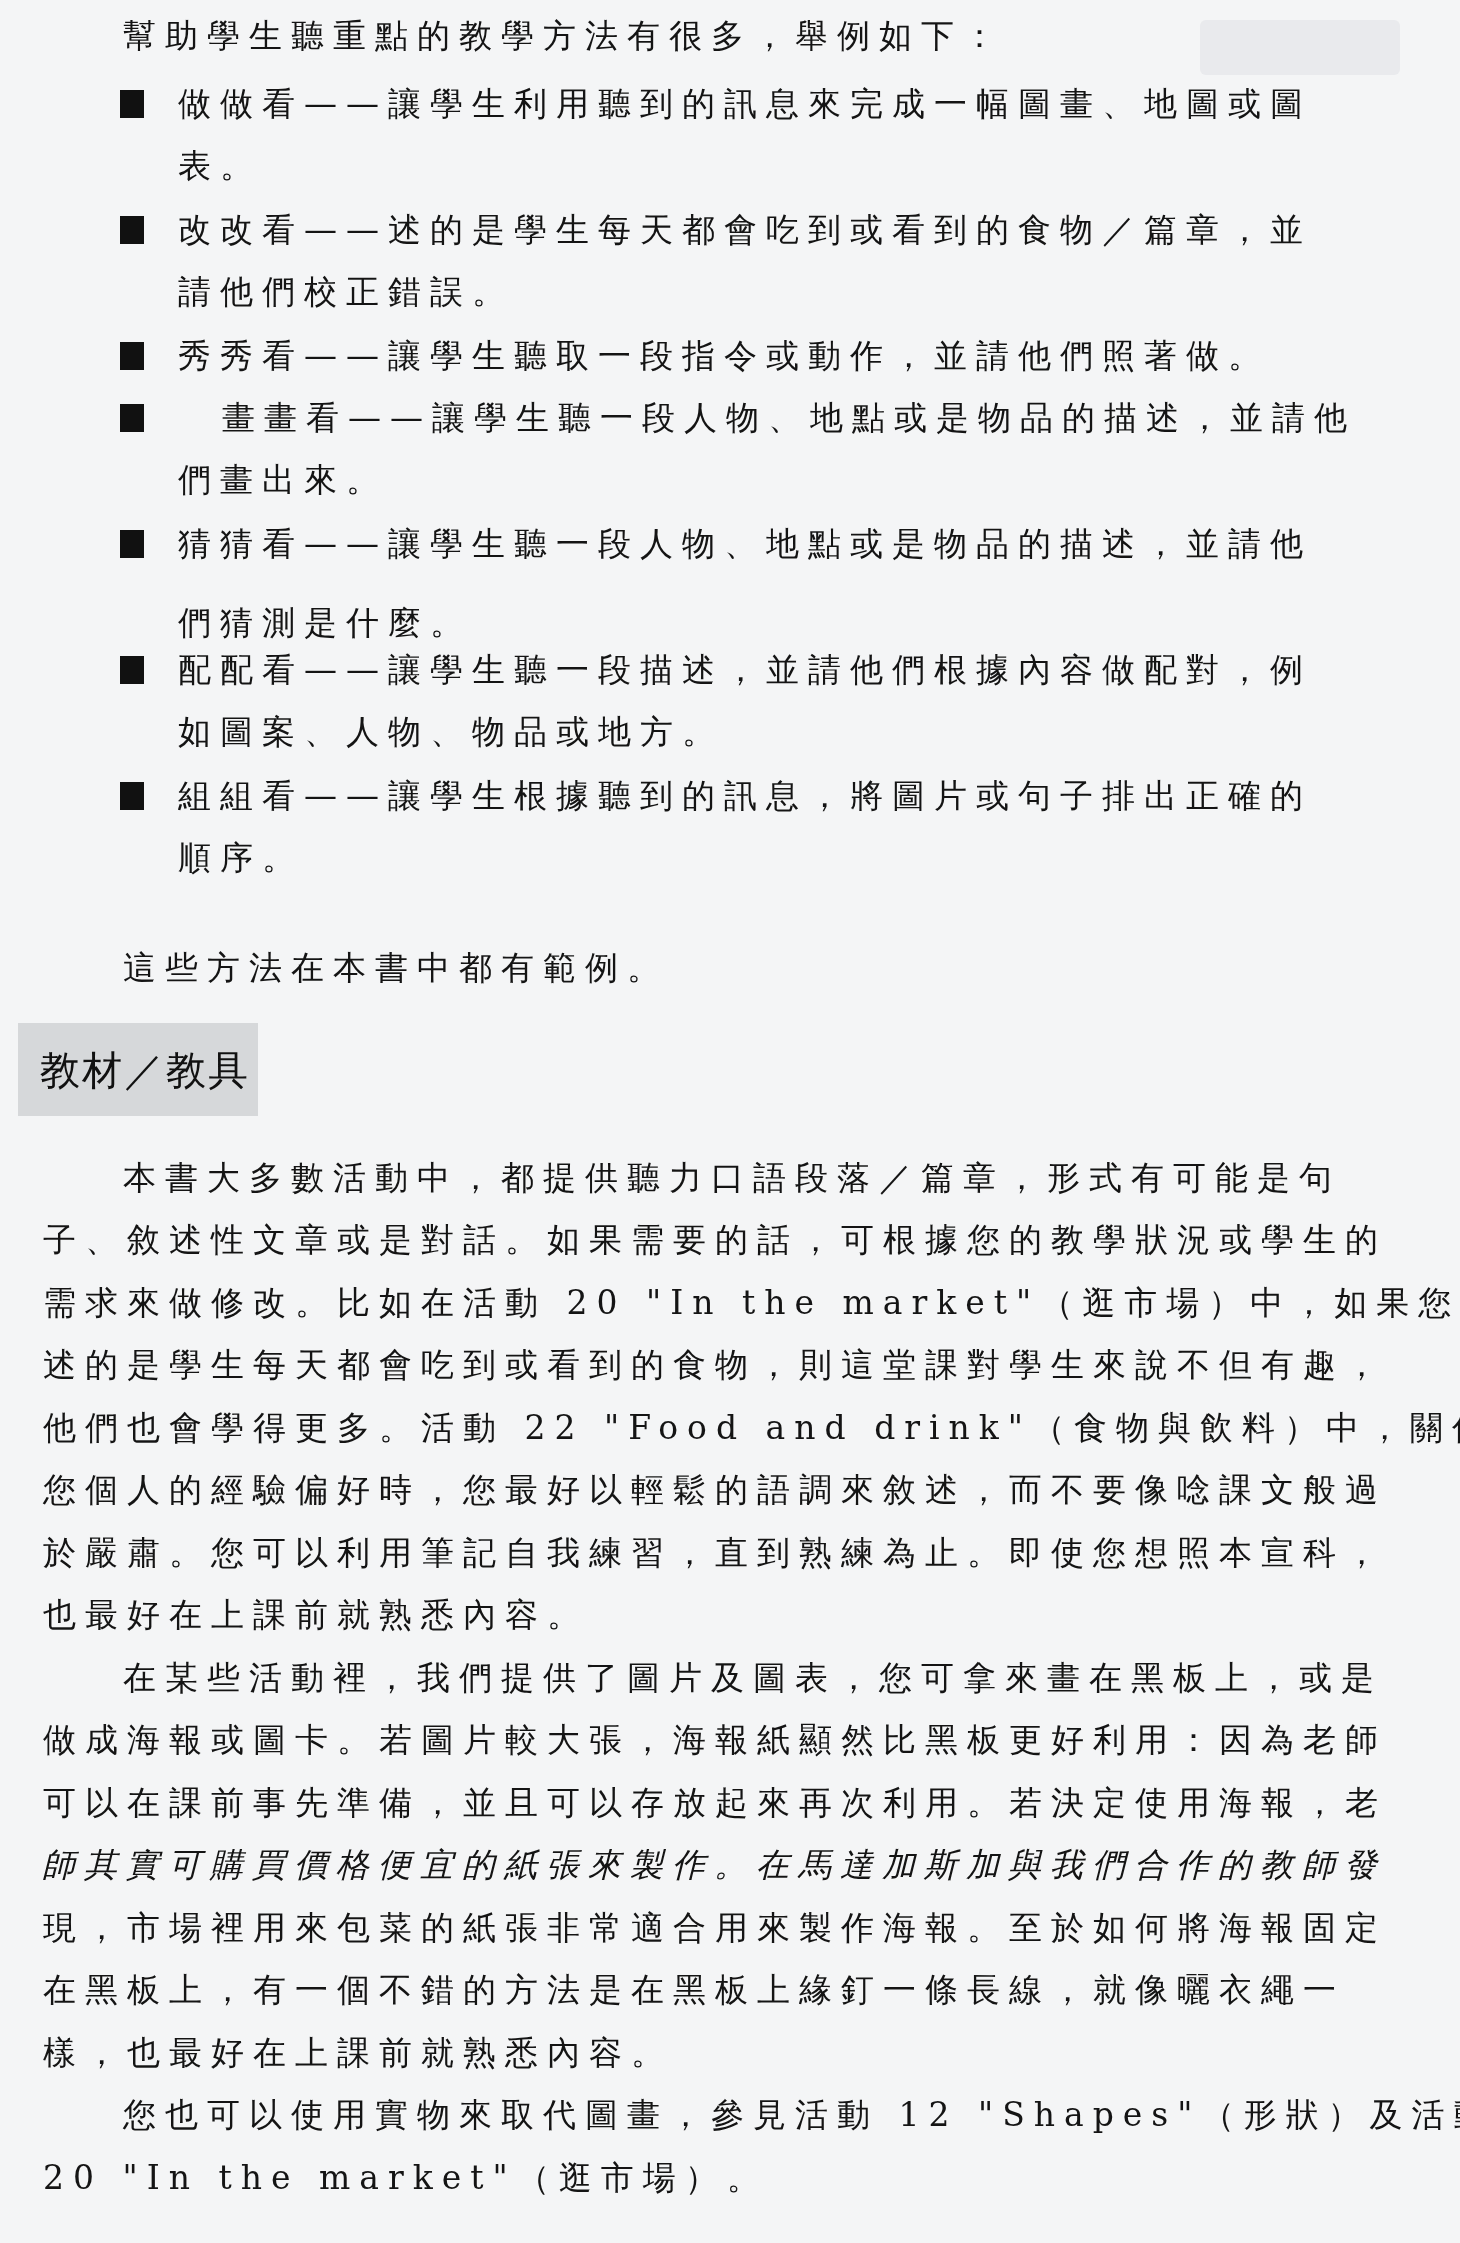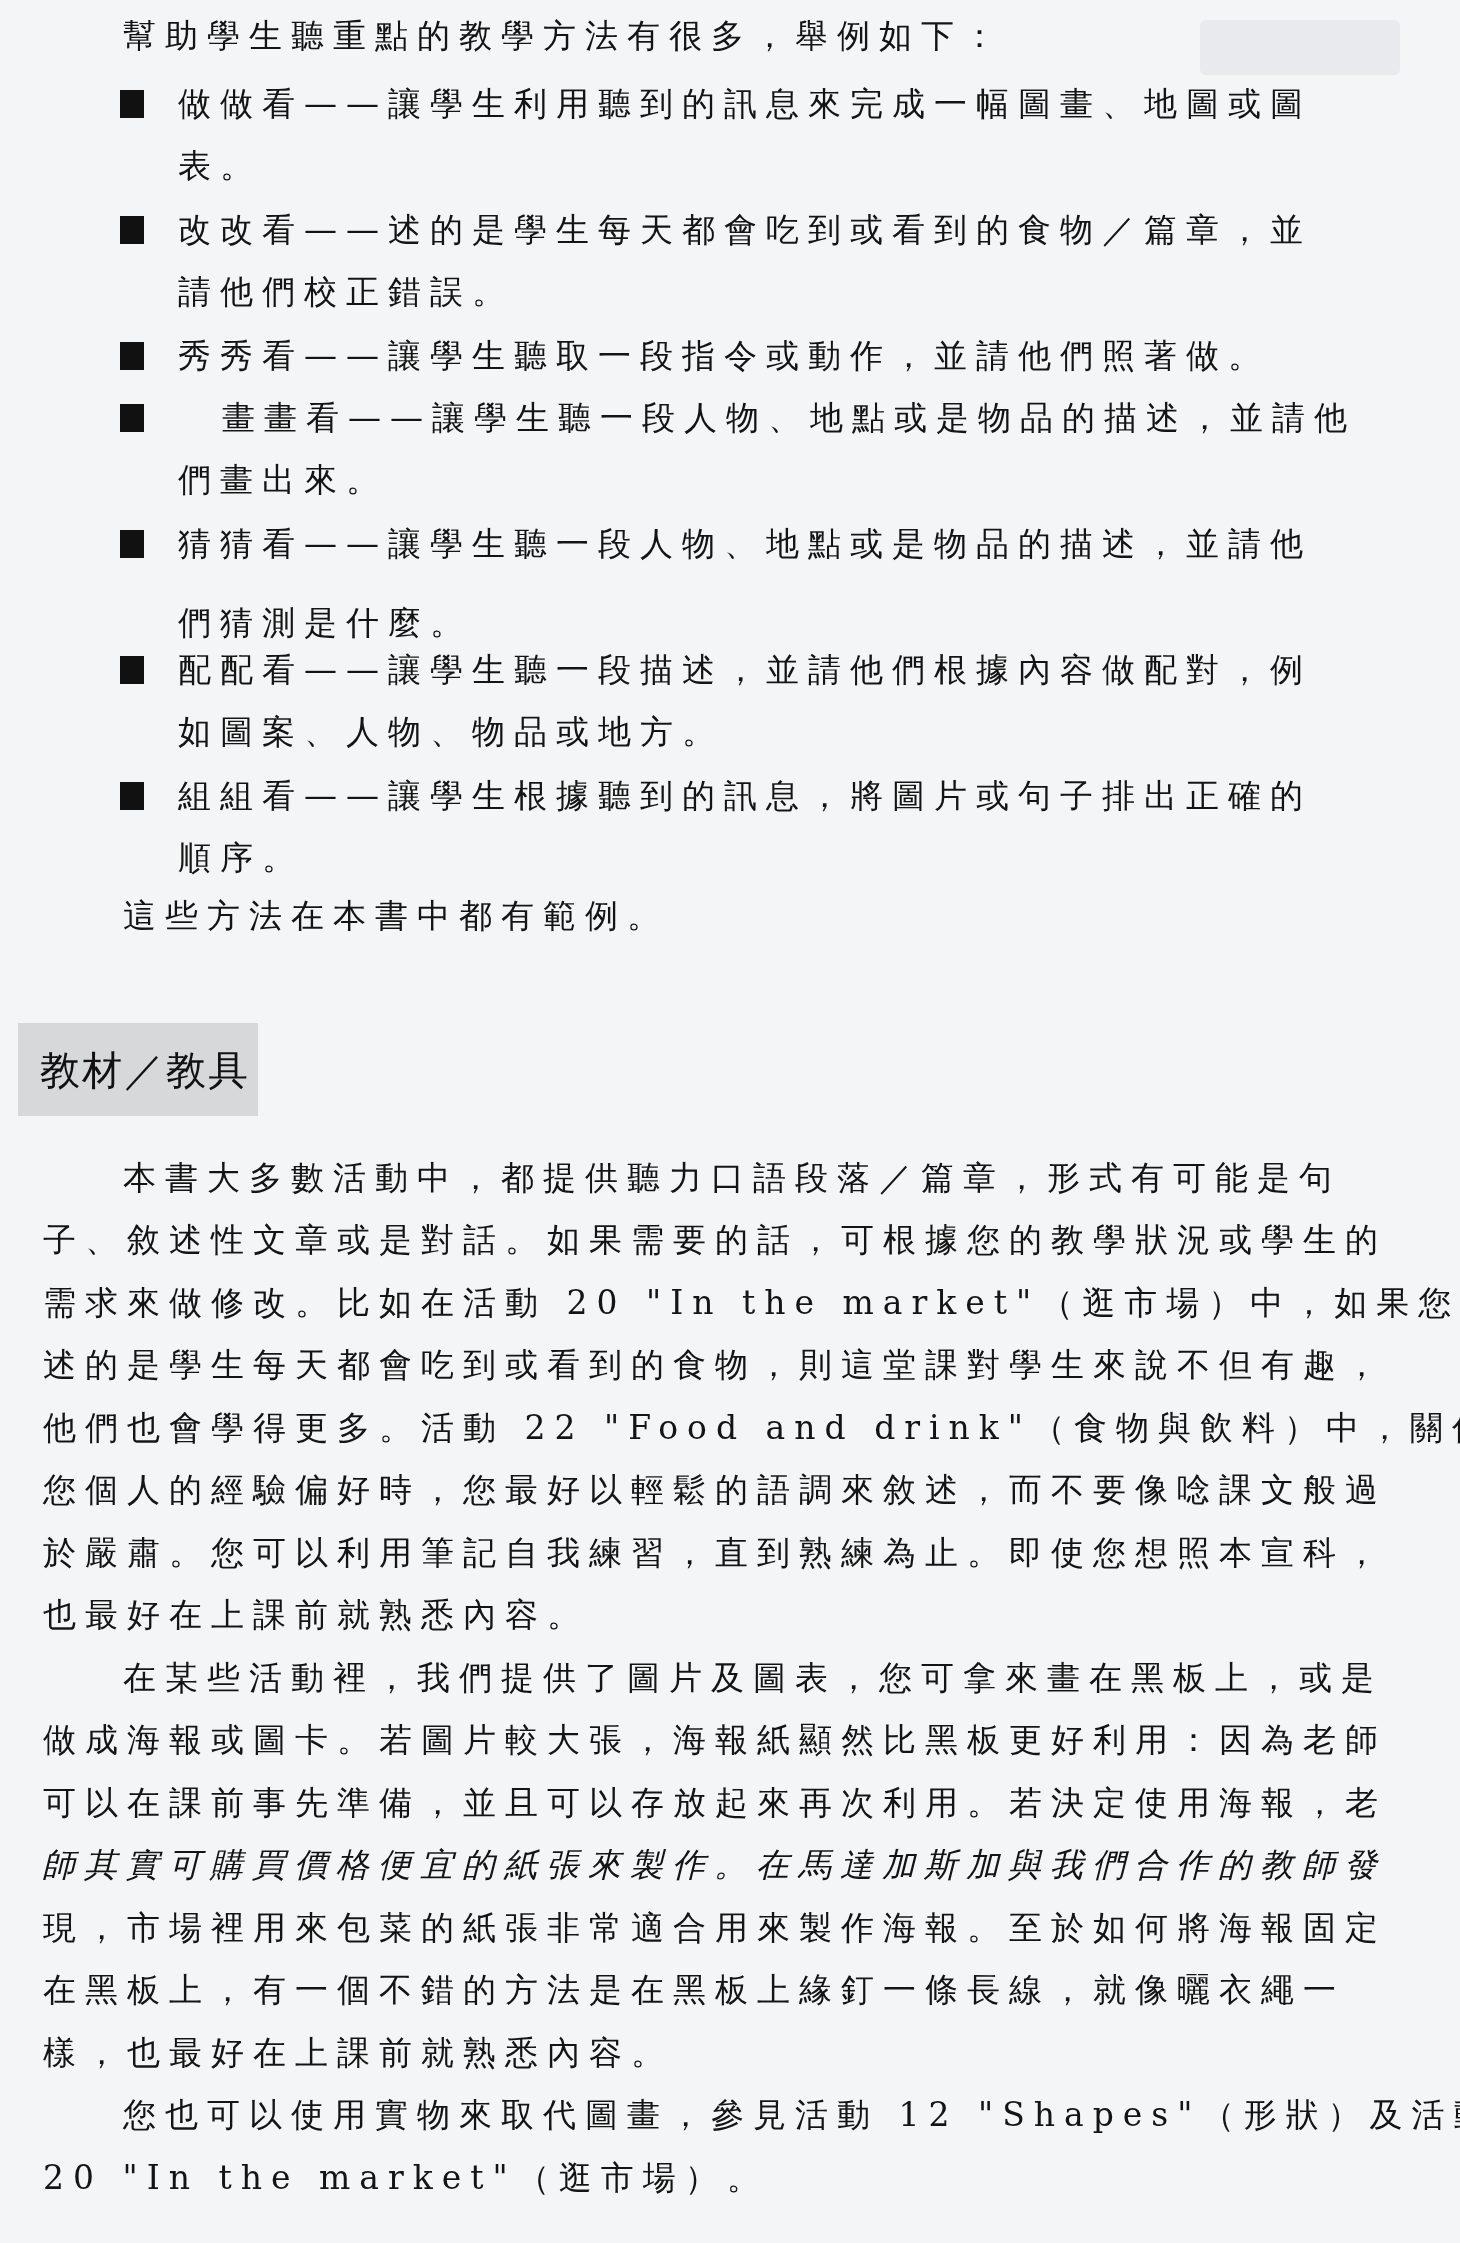--- a/index.html
+++ b/index.html
@@ -60,21 +60,21 @@
   <div class="line" style="left:178px;top:603px;">們猜測是什麼。</div>
 
   <div class="bullet-sq" style="left:120px;top:656px;"></div>
   <div class="line" style="left:178px;top:650px;">配配看——讓學生聽一段描述，並請他們根據內容做配對，例</div>
   <div class="line" style="left:178px;top:712px;">如圖案、人物、物品或地方。</div>
 
   <div class="bullet-sq" style="left:120px;top:782px;"></div>
   <div class="line" style="left:178px;top:776px;">組組看——讓學生根據聽到的訊息，將圖片或句子排出正確的</div>
   <div class="line" style="left:178px;top:838px;">順序。</div>
 
-  <div class="line" style="left:123px;top:896px;text-align:center;">這些方法在本書中都有範例。</div>
+  <div class="line" style="left:123px;top:948px;text-align:center;">這些方法在本書中都有範例。</div>
 
   <div class="heading-box"></div>
   <div class="heading-text">教材／教具</div>
 
   <div class="line" style="left:123px;top:1158px;">本書大多數活動中，都提供聽力口語段落／篇章，形式有可能是句</div>
   <div class="line" style="left:43px;top:1220px;">子、敘述性文章或是對話。如果需要的話，可根據您的教學狀況或學生的</div>
   <div class="line" style="left:43px;top:1283px;">需求來做修改。比如在活動 20 "In the market"（逛市場）中，如果您所描</div>
   <div class="line" style="left:43px;top:1345px;">述的是學生每天都會吃到或看到的食物，則這堂課對學生來說不但有趣，</div>
   <div class="line" style="left:43px;top:1408px;">他們也會學得更多。活動 22 "Food and drink"（食物與飲料）中，關係到</div>
   <div class="line" style="left:43px;top:1470px;">您個人的經驗偏好時，您最好以輕鬆的語調來敘述，而不要像唸課文般過</div>

